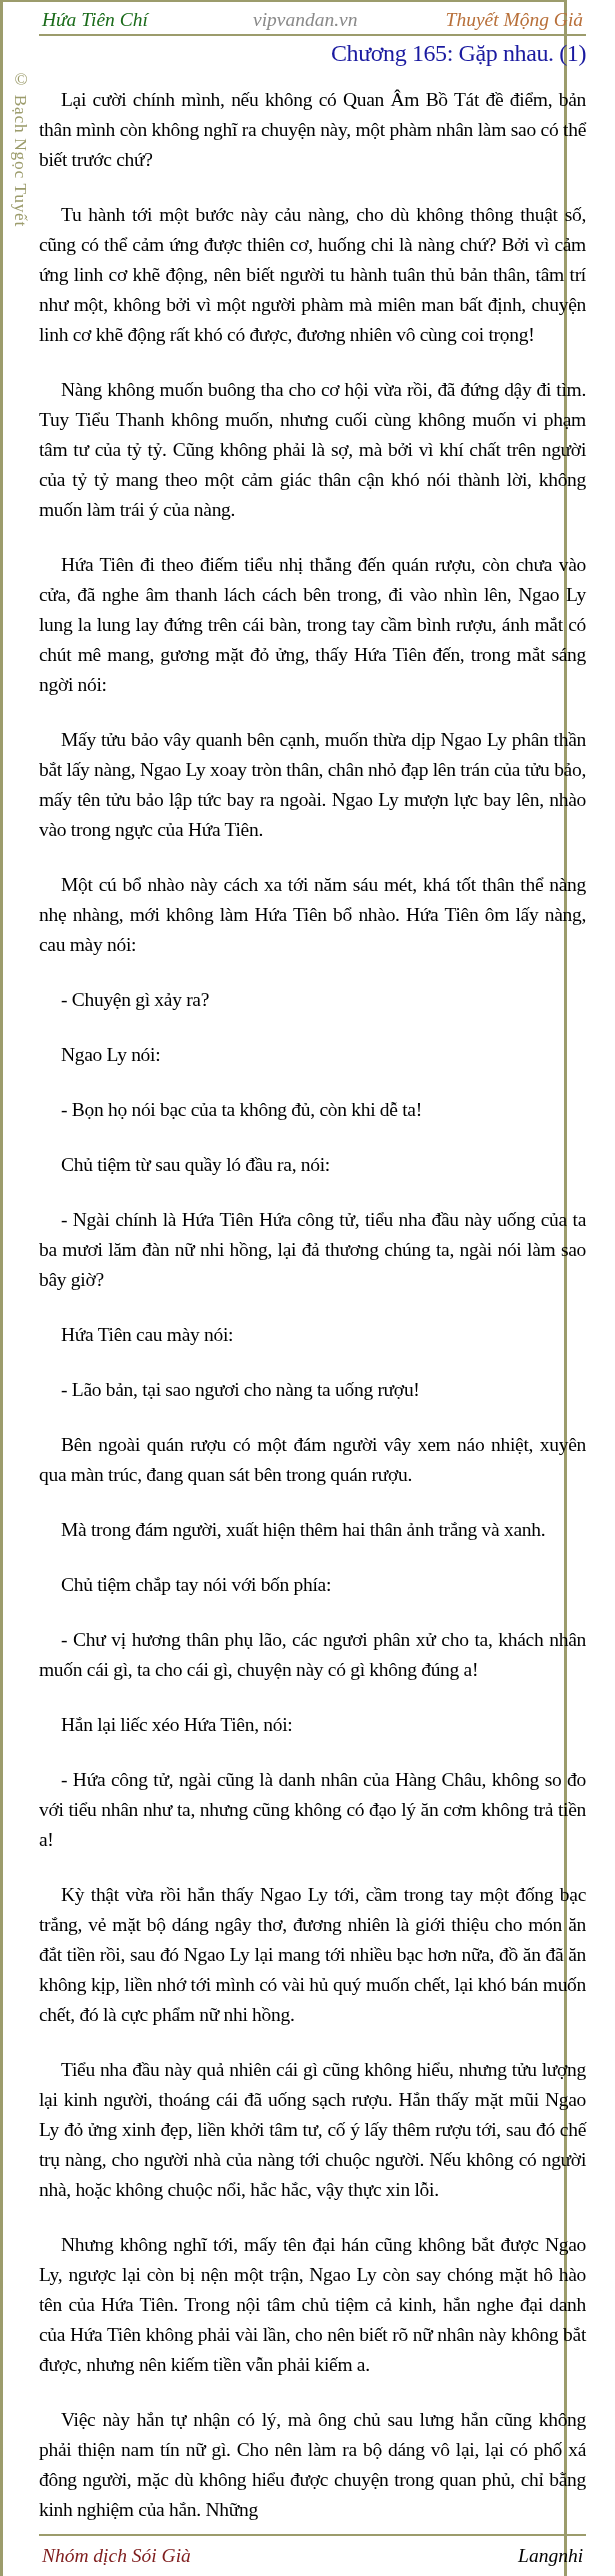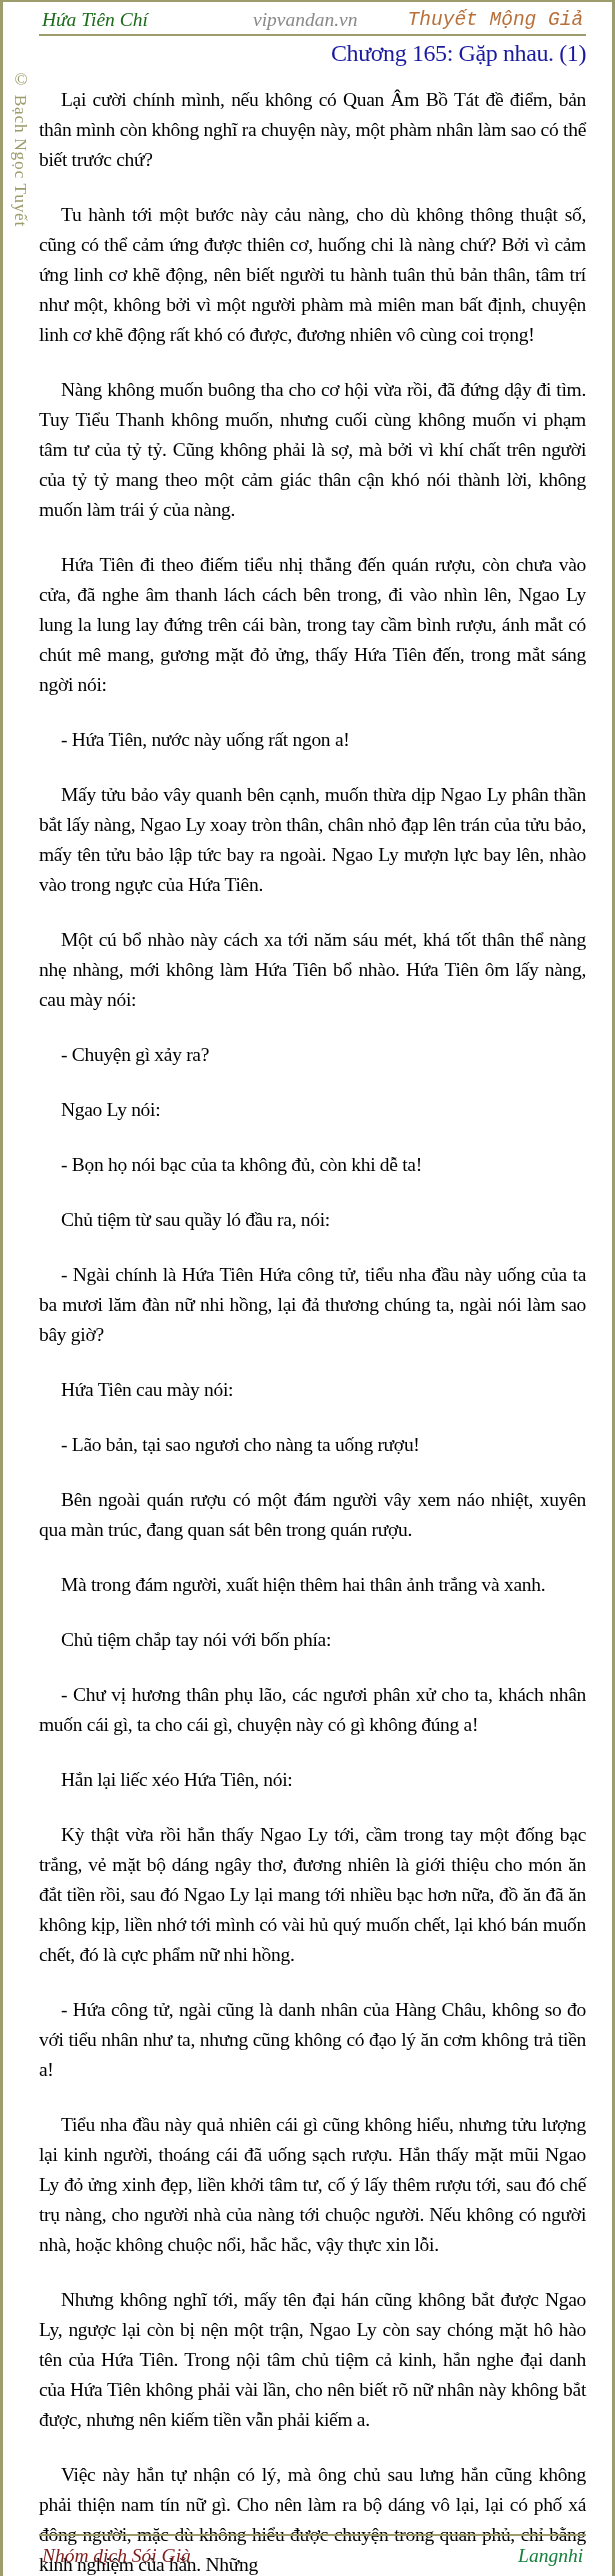--- a/index.html
+++ b/index.html
@@ -1,33 +1,33 @@
 <!DOCTYPE html>
 <html style="font-size:11.6px"><head>
 <meta charset="utf-8">
 <style>
   html, body { margin: 0; padding: 0; background: #ffffff; }
   body { width: 615px; height: 2576px; overflow: hidden; position: relative; }
   .frame {
-    position: absolute; left: 0; top: 0; width: 615px; height: 2576px;
+    position: absolute; left: 0; top: 0; width: 567px; height: 2576px;
     box-sizing: border-box;
     border-left: 3.6px solid #9c9c6c;
     border-top: 2.9px solid #9c9c6c;
     border-right: 3.6px solid #9c9c6c;
     background: #ffffff;
   }
   .header {
     position: absolute; left: 36px; top: 2.9px; width: 547px; height: 29px;
     border-bottom: 2.2px solid #9c9c6c;
     font-family: "Liberation Serif", serif; font-style: italic; font-size: 19.5px;
   }
   .header span { position: absolute; top: 4.3px; white-space: nowrap; }
   .h-left { left: 2.9px; color: #1a6b1a; }
   .h-center { left: 214px; color: #8a8a8a; text-align: center; }
-  .h-right { right: 2.9px; color: #b8703a; font-family: Liberation Mono, monospace; }
+  .h-right { right: 2.9px; color: #b8703a; }
   .watermark {
     position: absolute; left: 7.2px; top: 67px;
     writing-mode: vertical-rl;
     font-family: "Liberation Serif", serif; font-size: 17.4px;
     color: #9c9c6c; white-space: nowrap; letter-spacing: 0.7px;
   }
   .title {
     position: absolute; left: 36px; top: 38px; width: 547px;
     text-align: right;
     font-family: "Liberation Serif", serif; font-size: 24px;
@@ -40,21 +40,21 @@
     text-align: justify; letter-spacing: -0.3px;
   }
   .content p { margin: 0 0 25px 0; text-indent: 22px; }
   .footer {
     position: absolute; left: 36px; top: 2532px; width: 547px; height: 38px;
     border-top: 2.2px solid #9c9c6c;
     font-family: "Liberation Serif", serif; font-style: italic; font-size: 19.5px;
   }
   .footer span { position: absolute; top: 8.7px; white-space: nowrap; }
   .f-left { left: 2.9px; color: #7f1d1d; }
-  .f-right { right: 2.9px; color: #15803d; margin-left: 30px; }
+  .f-right { right: 2.9px; color: #000000; margin-left: 30px; }
 </style>
 </head>
 <body>
 
 <div class="frame">
 
   <div class="header">
     <span class="h-left">Hứa Tiên Chí</span>
     <span class="h-center">vipvandan.vn</span>
     <span class="h-right">Thuyết Mộng Giả</span>
@@ -62,37 +62,36 @@
 
   <div class="watermark">© Bạch Ngọc Tuyết</div>
 
   <div class="title">Chương 165: Gặp nhau. (1)</div>
 
   <div class="content">
     <p>Lại cười chính mình, nếu không có Quan Âm Bồ Tát đề điểm, bản thân mình còn không nghĩ ra chuyện này, một phàm nhân làm sao có thể biết trước chứ?</p>
     <p>Tu hành tới một bước này cảu nàng, cho dù không thông thuật số, cũng có thể cảm ứng được thiên cơ, huống chi là nàng chứ? Bởi vì cảm ứng linh cơ khẽ động, nên biết người tu hành tuân thủ bản thân, tâm trí như một, không bởi vì một người phàm mà miên man bất định, chuyện linh cơ khẽ động rất khó có được, đương nhiên vô cùng coi trọng!</p>
     <p>Nàng không muốn buông tha cho cơ hội vừa rồi, đã đứng dậy đi tìm. Tuy Tiểu Thanh không muốn, nhưng cuối cùng không muốn vi phạm tâm tư của tỷ tỷ. Cũng không phải là sợ, mà bởi vì khí chất trên người của tỷ tỷ mang theo một cảm giác thân cận khó nói thành lời, không muốn làm trái ý của nàng.</p>
     <p>Hứa Tiên đi theo điếm tiểu nhị thẳng đến quán rượu, còn chưa vào cửa, đã nghe âm thanh lách cách bên trong, đi vào nhìn lên, Ngao Ly lung la lung lay đứng trên cái bàn, trong tay cầm bình rượu, ánh mắt có chút mê mang, gương mặt đỏ ửng, thấy Hứa Tiên đến, trong mắt sáng ngời nói:</p>
-    <p>- Hứa Tiên, nước này uống rất ngon a!</p>
     <p>Mấy tửu bảo vây quanh bên cạnh, muốn thừa dịp Ngao Ly phân thần bắt lấy nàng, Ngao Ly xoay tròn thân, chân nhỏ đạp lên trán của tửu bảo, mấy tên tửu bảo lập tức bay ra ngoài. Ngao Ly mượn lực bay lên, nhào vào trong ngực của Hứa Tiên.</p>
     <p>Một cú bổ nhào này cách xa tới năm sáu mét, khá tốt thân thể nàng nhẹ nhàng, mới không làm Hứa Tiên bổ nhào. Hứa Tiên ôm lấy nàng, cau mày nói:</p>
     <p>- Chuyện gì xảy ra?</p>
     <p>Ngao Ly nói:</p>
     <p>- Bọn họ nói bạc của ta không đủ, còn khi dễ ta!</p>
     <p>Chủ tiệm từ sau quầy ló đầu ra, nói:</p>
     <p>- Ngài chính là  Hứa Tiên Hứa công tử, tiểu nha đầu này uống của ta ba mươi lăm đàn nữ nhi hồng, lại đả thương chúng ta, ngài nói làm sao bây giờ?</p>
     <p>Hứa Tiên cau mày nói:</p>
     <p>- Lão bản, tại sao ngươi cho nàng ta uống rượu!</p>
     <p>Bên ngoài quán rượu có một đám người vây xem náo nhiệt, xuyên qua màn trúc, đang quan sát bên trong quán rượu.</p>
     <p>Mà trong đám người, xuất hiện thêm hai thân ảnh trắng và xanh.</p>
     <p>Chủ tiệm chắp tay nói với bốn phía:</p>
     <p>- Chư vị hương thân phụ lão, các ngươi phân xử cho ta, khách nhân muốn cái gì, ta cho cái gì, chuyện này có gì không đúng a!</p>
     <p>Hắn lại liếc xéo Hứa Tiên, nói:</p>
+    <p>- Hứa công tử, ngài cũng là danh nhân của Hàng Châu, không so đo với tiểu nhân như ta, nhưng cũng không có đạo lý ăn cơm không trả tiền a!</p>
     <p>Kỳ thật vừa rồi hắn thấy Ngao Ly tới, cầm trong tay một đống bạc trắng, vẻ mặt bộ dáng ngây thơ, đương nhiên là giới thiệu cho món ăn đắt tiền rồi, sau đó Ngao Ly lại mang tới nhiều bạc hơn nữa, đồ ăn đã ăn không kịp, liền nhớ tới mình có vài hủ quý muốn chết, lại khó bán muốn chết, đó là cực phẩm nữ nhi hồng.</p>
-    <p>- Hứa công tử, ngài cũng là danh nhân của Hàng Châu, không so đo với tiểu nhân như ta, nhưng cũng không có đạo lý ăn cơm không trả tiền a!</p>
     <p>Tiểu nha đầu này quả nhiên cái gì cũng không hiểu, nhưng tửu lượng lại kinh người, thoáng cái đã uống sạch rượu. Hắn thấy mặt mũi Ngao Ly đỏ ửng xinh đẹp, liền khởi tâm tư, cố ý lấy thêm rượu tới, sau đó chế trụ nàng, cho người nhà của nàng tới chuộc người. Nếu không có người nhà, hoặc không chuộc nổi, hắc hắc, vậy thực xin lỗi.</p>
     <p>Nhưng không nghĩ tới, mấy tên đại hán cũng không bắt được Ngao Ly, ngược lại còn bị nện một trận, Ngao Ly còn say chóng mặt hô hào tên của Hứa Tiên. Trong nội tâm chủ tiệm cả kinh, hắn nghe đại danh của Hứa Tiên không phải vài lần, cho nên biết rõ nữ nhân này không bắt được, nhưng nên kiếm tiền vẫn phải kiếm a.</p>
     <p>Việc này hắn tự nhận có lý, mà ông chủ sau lưng hắn cũng không phải thiện nam tín nữ gì. Cho nên làm ra bộ dáng vô lại, lại có phố xá đông người, mặc dù không hiểu được chuyện trong quan phủ, chỉ bằng kinh nghiệm của hắn. Những</p>
   </div>
 
   <div class="footer">
     <span class="f-left">Nhóm dịch Sói Già</span>
     <span class="f-right">Langnhi</span>
   </div>
 

